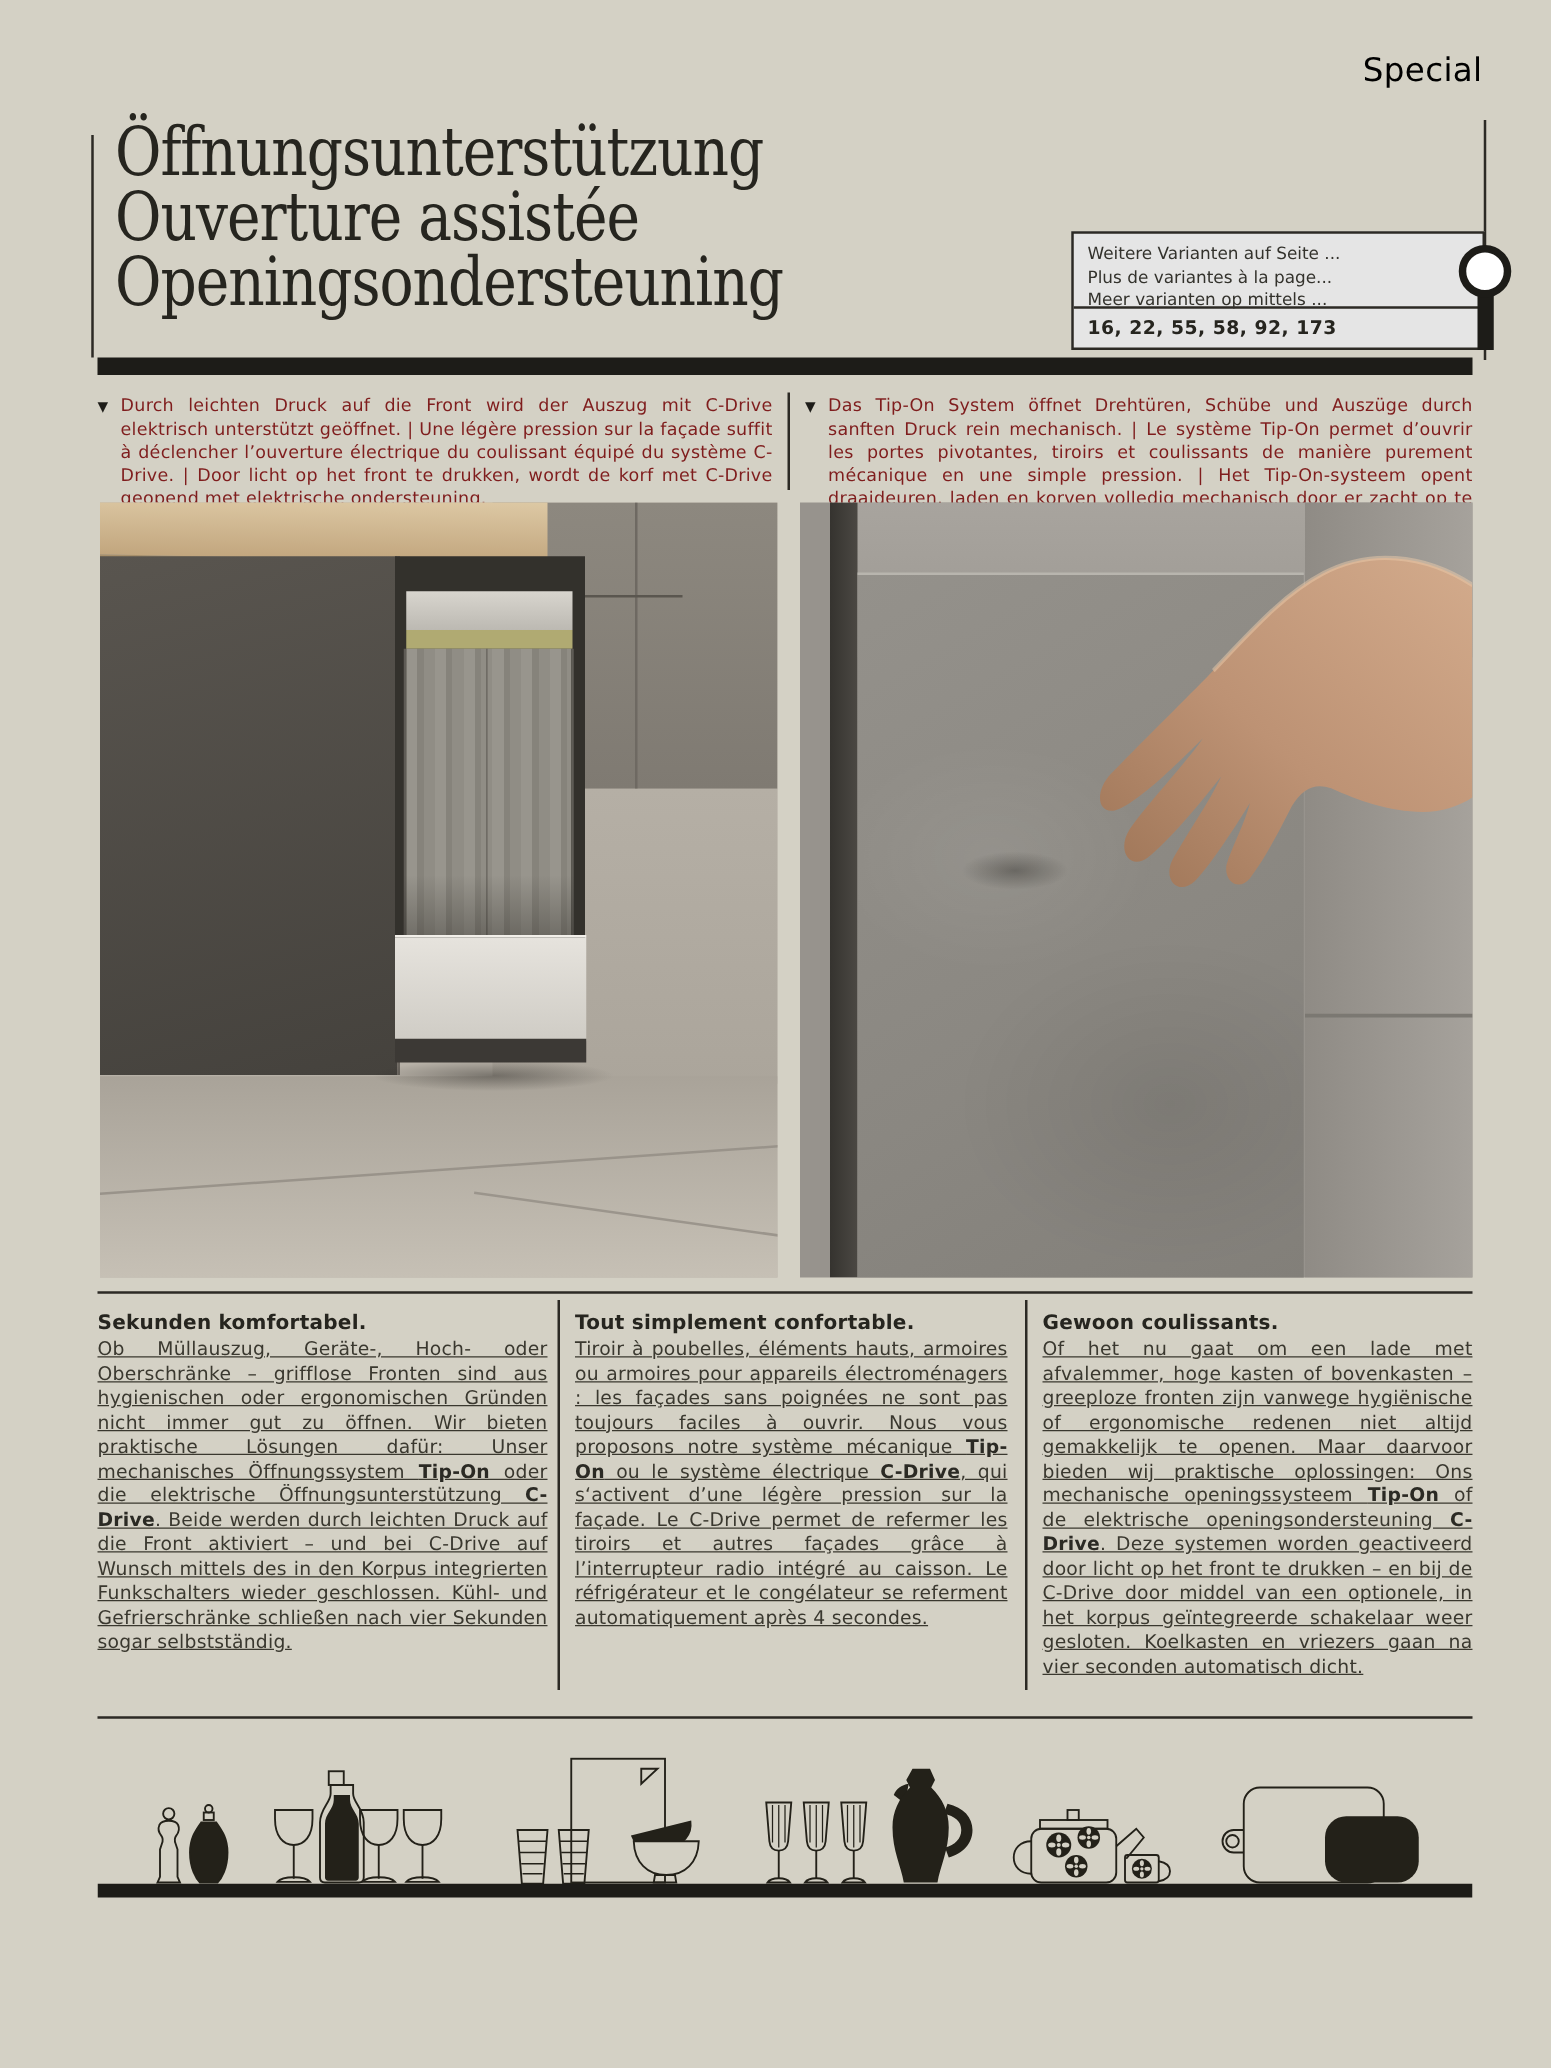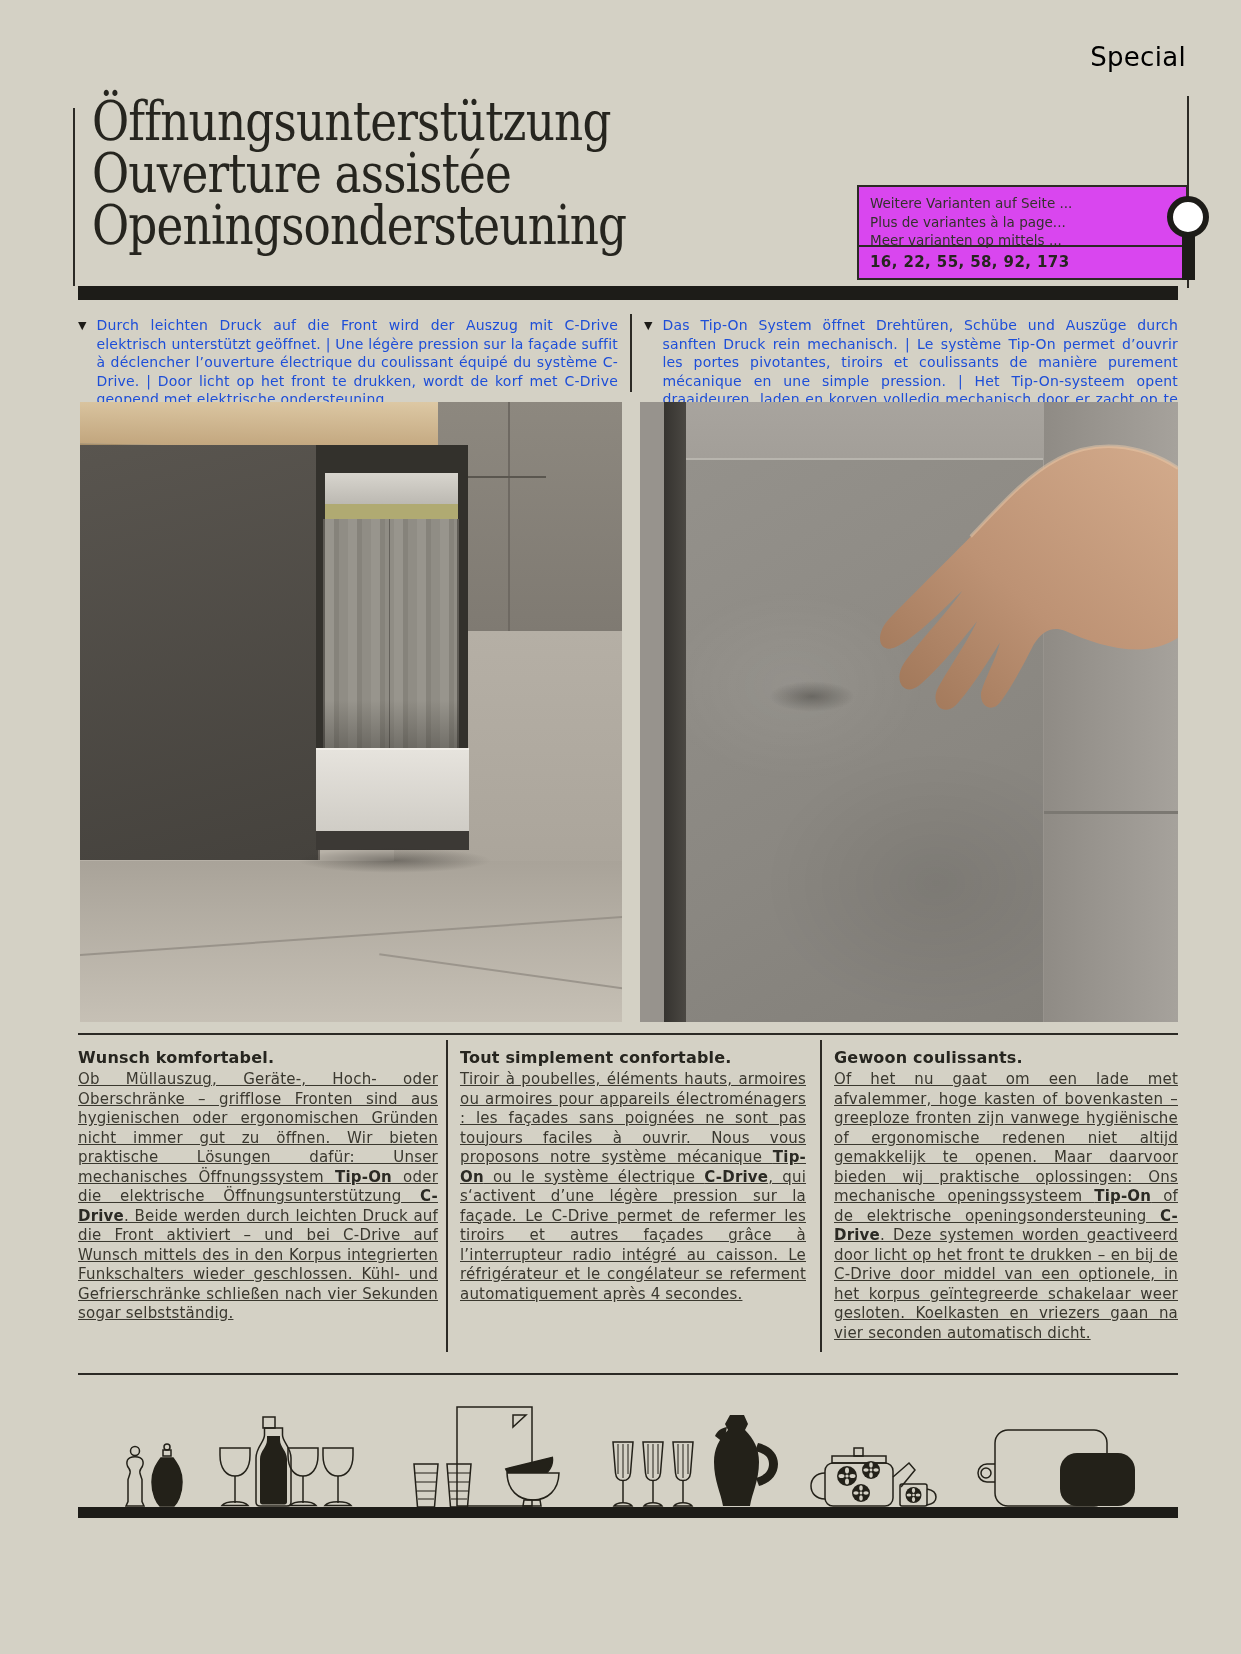--- a/index.html
+++ b/index.html
@@ -10,34 +10,34 @@
   .special{position:absolute;top:42px;right:55px;font-size:26px;color:#000000;letter-spacing:.3px;}
 
   
   .heading{position:absolute;left:92px;top:96px;}
   .heading .hl{font-family:"DejaVu Serif","Liberation Serif",serif;font-size:54px;line-height:52px;color:#26251f;
     transform:scaleX(.84);transform-origin:left top;white-space:nowrap;letter-spacing:-1px;}
   .rule-v-left{position:absolute;left:73px;top:108px;width:2px;height:178px;background:#2c2a25;}
   .rule-v-right{position:absolute;left:1187px;top:96px;width:2px;height:192px;background:#2c2a25;}
 
   
-  .vbox{position:absolute;left:857px;top:185px;width:331px;height:95px;border:2px solid #2c2a25;box-sizing:border-box;background:#d946ef;}
+  .vbox{position:absolute;left:857px;top:185px;width:331px;height:95px;border:2px solid #2c2a25;box-sizing:border-box;background:#e5e5e5;}
   .vbox .vtop{height:60px;border-bottom:2px solid #2c2a25;padding:7px 0 0 11px;box-sizing:border-box;}
   .vbox .vline{font-size:13.5px;line-height:18.5px;color:#33322c;}
   .vbox .vpages{padding:6px 0 0 11px;font-size:15px;font-weight:bold;color:#26251f;letter-spacing:.4px;}
   .mag-circle{position:absolute;left:1167px;top:196px;width:42px;height:42px;border-radius:50%;border:6px solid #1d1c18;background:#fff;box-sizing:border-box;z-index:5;}
   .mag-handle{position:absolute;left:1182px;top:234px;width:13px;height:46px;background:#1d1c18;z-index:4;}
   .mag-neck{position:absolute;left:1185px;top:230px;width:7px;height:8px;background:#1d1c18;z-index:4;}
 
   .top-bar{position:absolute;left:78px;top:286px;width:1100px;height:14px;background:#1d1c18;}
 
   
   .intro{position:absolute;top:316px;display:flex;gap:10px;}
   .intro .tri{font-size:11px;color:#1d1c18;padding-top:3px;flex:none;}
-  .intro .itxt{font-size:14px;line-height:18.6px;text-align:justify;color:#1d4ed8;letter-spacing:.2px;}
+  .intro .itxt{font-size:14px;line-height:18.6px;text-align:justify;color:#7f1d1d;letter-spacing:.2px;}
   .intro-left{left:78px;width:540px;}
   .intro-right{left:644px;width:534px;}
   .intro-divider{position:absolute;left:630px;top:314px;width:2px;height:78px;background:#2c2a25;}
 
   
   .photo{position:absolute;top:402px;height:620px;overflow:hidden;}
   .pl{left:80px;width:542px;background:#b7b1a7;}
   .pl div{position:absolute;}
   .pl .backwall{left:58%;top:0;width:42%;height:37%;background:linear-gradient(180deg,#8d887f,#7f7a72);}
   .pl .seam-r{left:79%;top:0;width:2px;height:37%;background:#6e6962;}
@@ -161,21 +161,21 @@
       </defs>
       <path d="M380,40 C342,18 300,16 266,32 C236,46 212,70 182,98 C168,111 128,146 104,168 C90,181 94,198 110,192 C128,185 158,158 174,144 C162,160 130,190 118,206 C108,220 118,234 132,225 C148,214 174,186 188,170 C180,186 158,214 150,228 C144,241 156,251 168,241 C182,228 200,202 210,188 C206,202 196,218 192,230 C190,242 202,248 210,239 C222,225 234,204 242,190 C250,178 260,174 272,178 C292,186 316,194 342,194 C356,194 370,190 380,184 Z" fill="url(#skin)"></path>
       <path d="M380,40 C342,18 300,16 266,32 C236,46 212,70 182,98" fill="none" stroke="#e9c9aa" stroke-width="3" opacity="0.5"></path>
     </svg>
   </div>
 
   <div class="rule-h" style="top:1033px"></div>
 
   <div class="cols">
     <div class="col" style="left:78px;width:360px">
-      <div class="chead">Wunsch komfortabel.</div>
+      <div class="chead">Sekunden komfortabel.</div>
       <div class="cbody"><span>Ob Müllauszug, Geräte-, Hoch- oder Oberschränke – grifflose Fronten sind aus hygienischen oder ergonomischen Gründen nicht immer gut zu öffnen. Wir bieten praktische Lösungen dafür: Unser mechanisches Öffnungssystem </span><span class="b">Tip-On</span><span> oder die elektrische Öffnungsunterstützung </span><span class="b">C-Drive</span><span>. Beide werden durch leichten Druck auf die Front aktiviert – und bei C-Drive auf Wunsch mittels des in den Korpus integrierten Funkschalters wieder geschlossen. Kühl- und Gefrierschränke schließen nach vier Sekunden sogar selbstständig.</span></div>
     </div>
     <div class="col-divider" style="left:446px"></div>
     <div class="col" style="left:460px;width:346px">
       <div class="chead">Tout simplement confortable.</div>
       <div class="cbody"><span>Tiroir à poubelles, éléments hauts, armoires ou armoires pour appareils électroménagers : les façades sans poignées ne sont pas toujours faciles à ouvrir. Nous vous proposons notre système mécanique </span><span class="b">Tip-On</span><span> ou le système électrique </span><span class="b">C-Drive</span><span>, qui s‘activent d’une légère pression sur la façade. Le C-Drive permet de refermer les tiroirs et autres façades grâce à l’interrupteur radio intégré au caisson. Le réfrigérateur et le congélateur se referment automatiquement après 4 secondes.</span></div>
     </div>
     <div class="col-divider" style="left:820px"></div>
     <div class="col" style="left:834px;width:344px">
       <div class="chead">Gewoon coulissants.</div>

